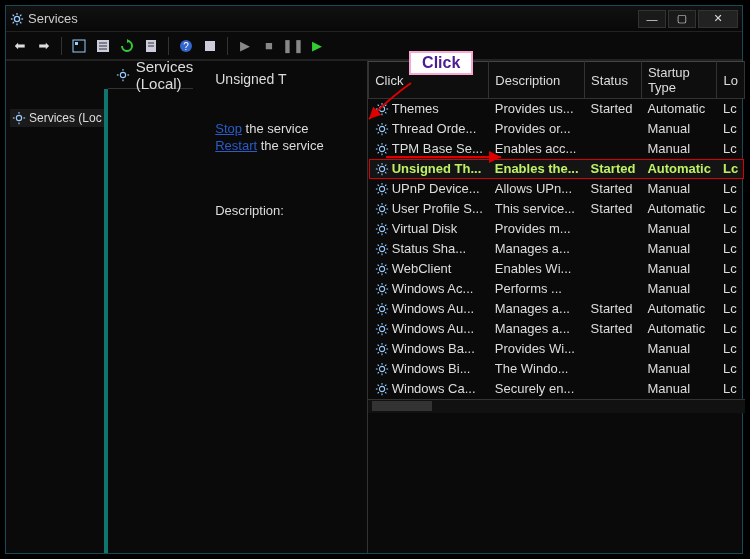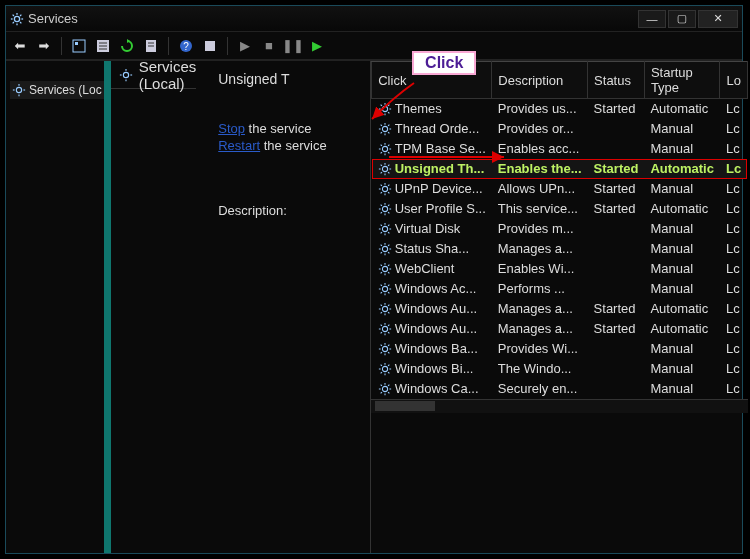--- a/index.html
+++ b/index.html
@@ -65,22 +65,23 @@
   }
   .tb-sep{ width:1px;height:18px;background:#333;margin:0 3px;}
   .tb-btn.green{color:#3c3;}
   .tb-btn svg{width:14px;height:14px;}
   
   .main {
     flex:1; display:flex;
     border-top:1px solid #222;
   }
   .left-pane {
-    width:112px; border-right:7px solid #0f766e;
+    width:112px; border-right:4px solid #0f766e;
     padding:20px 0 0 4px;
+    margin-top:28px;
   }
   .left-item {
     display:flex;align-items:center;gap:3px;
     padding:2px 2px;
     color:#ddd; white-space:nowrap; overflow:hidden;
     background:#1a1a1a;
   }
   .right-pane {
     flex:1; display:flex; gap:8px;
   }

